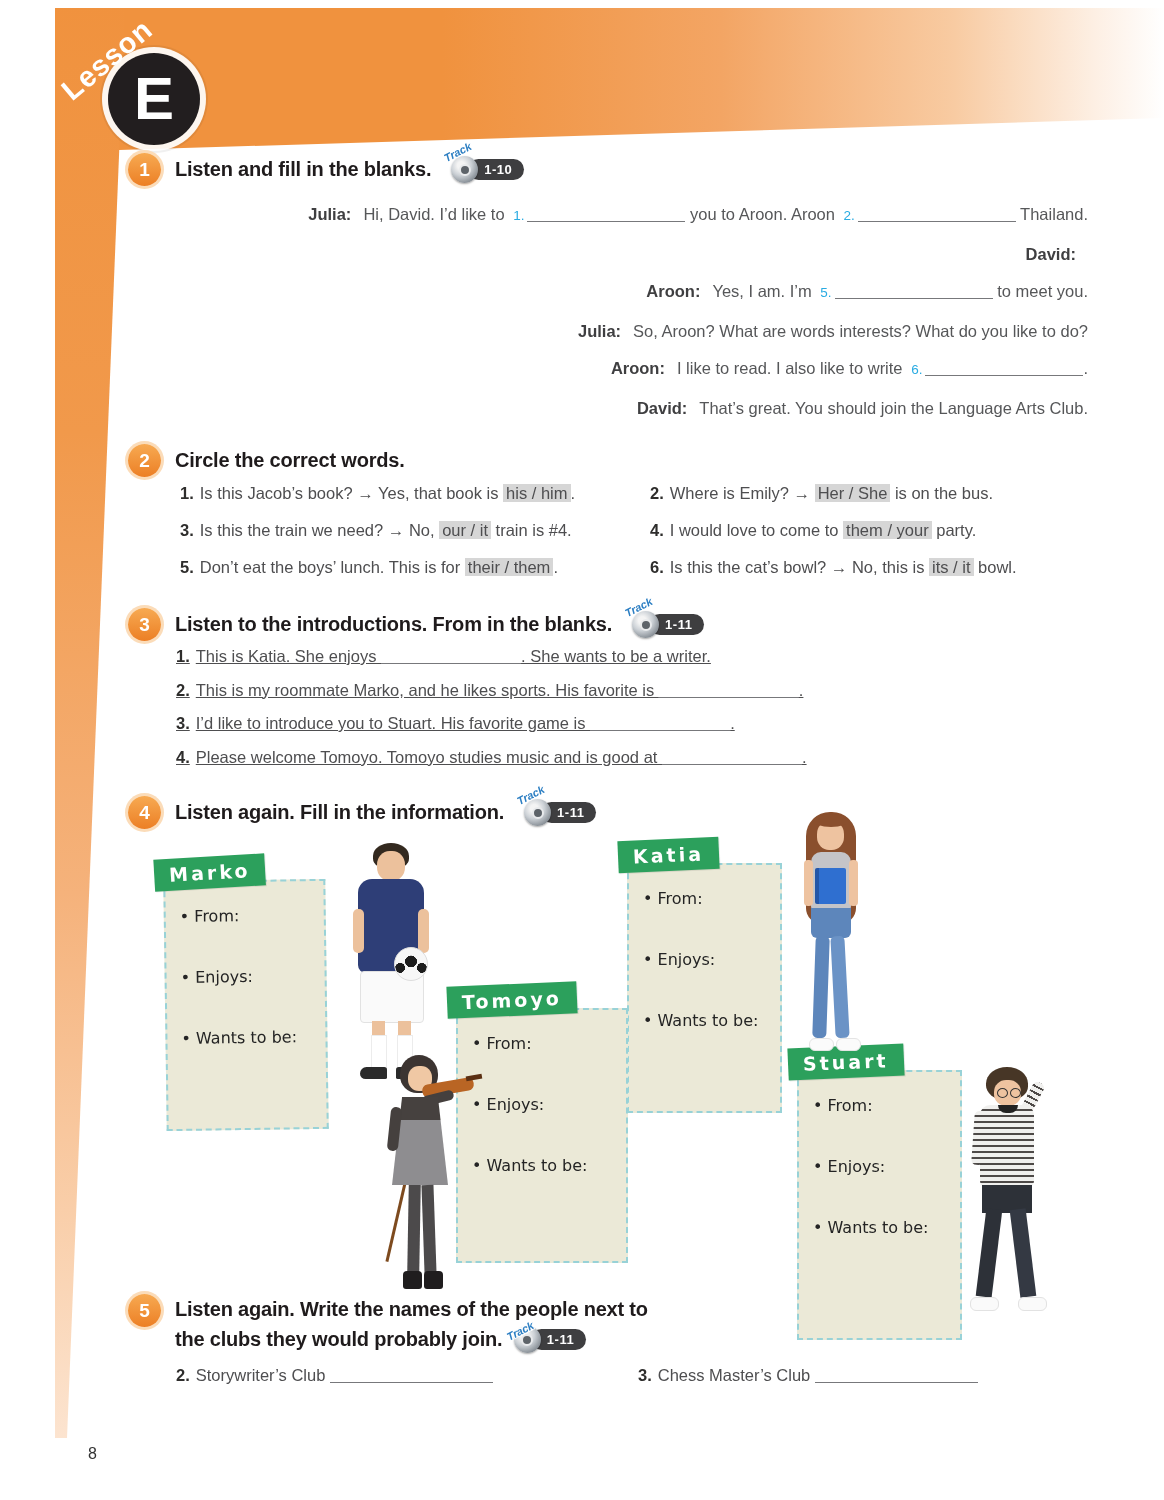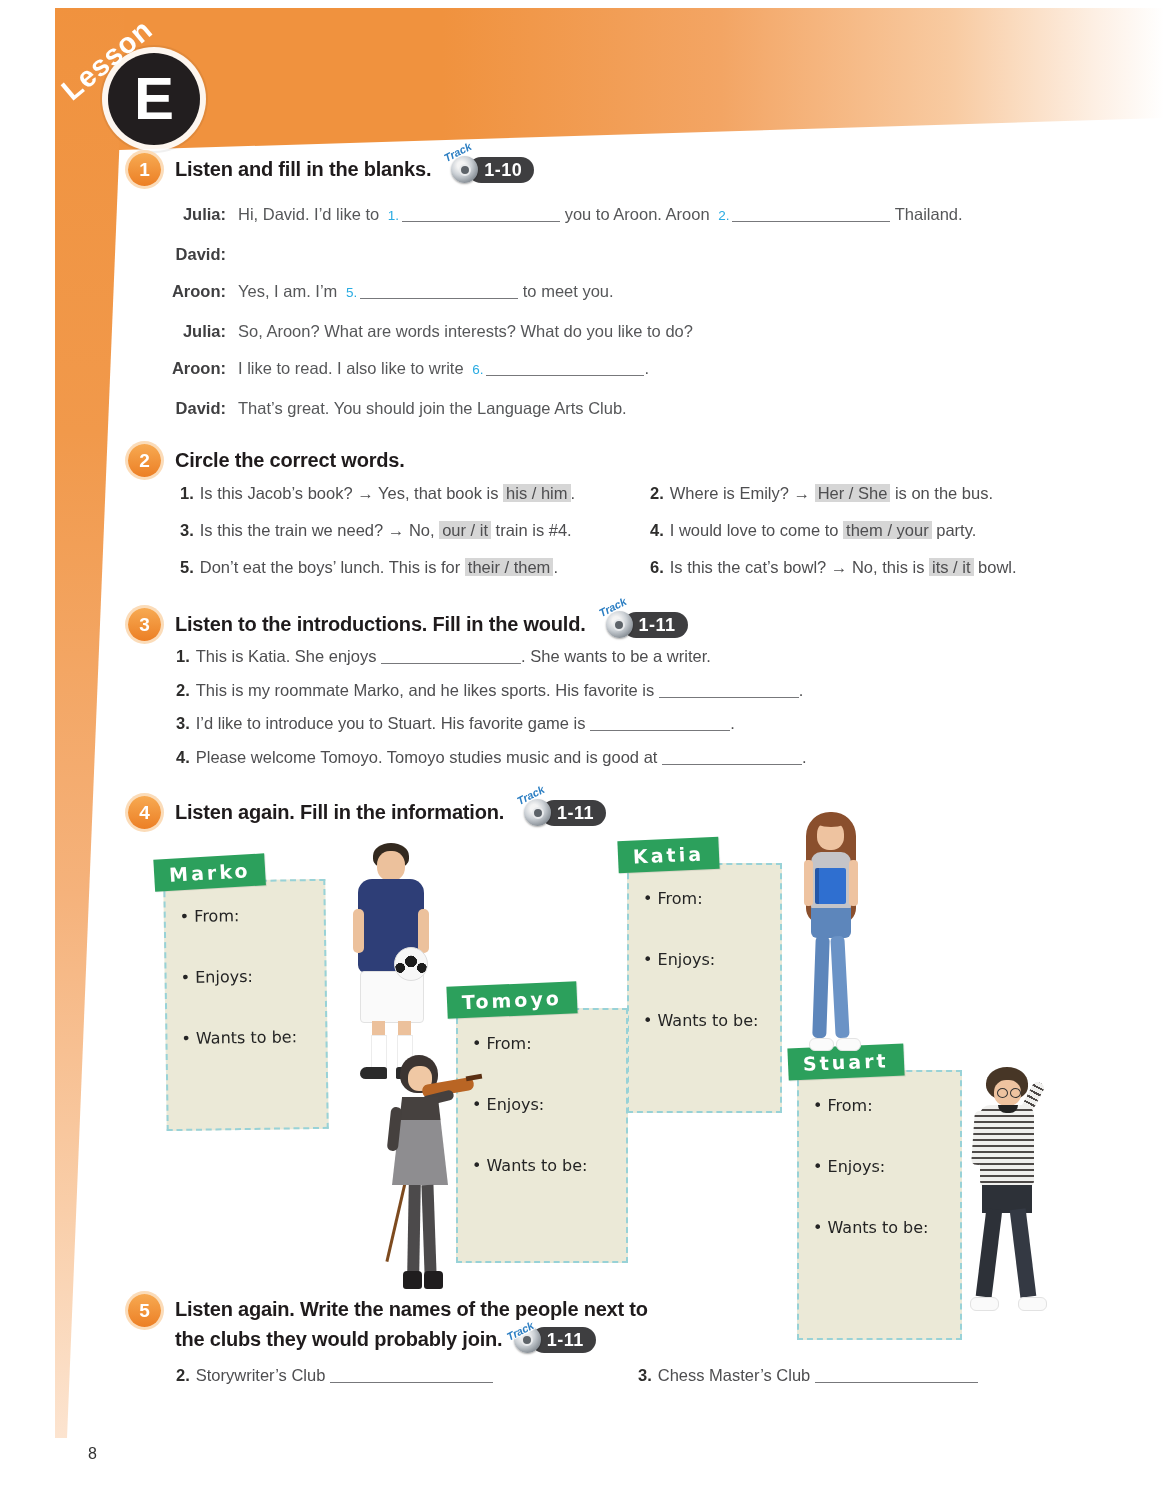--- a/index.html
+++ b/index.html
@@ -30,46 +30,46 @@
   
   .track{position:relative;display:inline-flex;align-items:center;height:27px;margin-left:6px;vertical-align:-7px;}
   .cd{width:27px;height:27px;border-radius:50%;position:relative;z-index:2;
     background:radial-gradient(circle at 38% 35%,#f4f4f4 0 16%,#ccd1d6 42%,#8d949b 72%,#6e747a 100%);
     box-shadow:0 1px 2px rgba(0,0,0,.35);}
   .cd::after{content:"";position:absolute;left:50%;top:50%;width:8px;height:8px;margin:-6px -6px;
     border-radius:50%;background:#5d6369;border:2px solid #e8eaec;}
   .track-word{position:absolute;left:-8px;top:-10px;z-index:3;color:#2D7FC3;font-size:11px;
     font-weight:bold;font-style:italic;transform:rotate(-27deg);
     text-shadow:-1px -1px 0 #fff,1px -1px 0 #fff,-1px 1px 0 #fff,1px 1px 0 #fff;}
-  .track-pill{margin-left:-10px;background:#3E3E40;color:#fff;font-weight:bold;font-size:18px;
+  .track-pill{margin-left:-10px;background:#3E3E40;color:#fff;font-weight:bold;font-size:13px;
     padding:4px 12px 4px 16px;border-radius:13px;z-index:1;letter-spacing:.5px;line-height:1;}
 
   #sec1{left:128px;top:153px;} #sec2{left:128px;top:444px;} #sec3{left:128px;top:608px;}
   #sec4{left:128px;top:796px;} #sec5{left:128px;top:1294px;align-items:flex-start;}
   #sec5 .title{line-height:30px;}
 
   
   #dialogue{position:absolute;left:158px;top:202px;width:930px;z-index:4;font-size:16.5px;}
-  .dlg-row{display:flex;margin-bottom:13.5px;line-height:24px;}
+  .dlg-row{display:flex;margin-bottom:13.5px;line-height:24px;justify-content:flex-end;}
   .dlg-speaker{flex:0 0 68px;text-align:right;font-weight:bold;color:#3F3F41;margin-right:12px;}
   .dlg-text{color:#565759;}
 
   
   .bnum{color:#29ABE2;font-size:13.5px;margin:0 3px 0 4px;font-weight:normal;}
   .bline{display:inline-block;border-bottom:1.6px solid #77787B;height:15px;vertical-align:-2px;}
   .b-dlg{width:158px;} .b-ex3{width:140px;} .b-ex5{width:163px;}
   .hl{background:#D6D6D6;padding:0 3px;}
 
   
   .item{line-height:23px;font-size:16.5px;color:#4E4E50;}
   .item-num{font-weight:bold;color:#2E2D2C;margin-right:6px;}
   #ex2-items{position:absolute;left:180px;top:482px;width:935px;z-index:4;
     display:grid;grid-template-columns:470px 1fr;row-gap:14px;column-gap:0;}
   #ex3-items{position:absolute;left:176px;top:645px;width:930px;z-index:4;}
-  #ex3-items .item{margin-bottom:10.5px;}
+  #ex3-items .item{margin-bottom:10.5px;text-decoration:underline;}
   #ex5-items{position:absolute;left:176px;top:1364px;width:935px;z-index:4;
     display:grid;grid-template-columns:462px 1fr;row-gap:15px;}
 
   
   #cards{position:absolute;left:0;top:0;width:1164px;height:1500px;z-index:2;}
   .card{position:absolute;background:#EBE9D7;border:2px dashed #98D2D7;box-sizing:border-box;}
   .card-label{position:absolute;top:-26px;left:-11px;background:#2CA05C;color:#fff;
     font-family:"DejaVu Sans",sans-serif;font-weight:bold;font-size:19px;letter-spacing:3px;
     padding:5px 15px;transform:rotate(-2.5deg);white-space:nowrap;box-shadow:1px 1px 0 rgba(0,0,0,.08);}
   .fields{padding:24px 8px 0 14px;display:flex;flex-direction:column;gap:42px;
@@ -203,21 +203,21 @@
     <div class="item"><span class="item-num">1.</span><span>Is this Jacob’s book? → Yes, that book is <span class="hl">his / him</span>.</span></div>
     <div class="item"><span class="item-num">2.</span><span>Where is Emily? → <span class="hl">Her / She</span> is on the bus.</span></div>
     <div class="item"><span class="item-num">3.</span><span>Is this the train we need? → No, <span class="hl">our / it</span> train is #4.</span></div>
     <div class="item"><span class="item-num">4.</span><span>I would love to come to <span class="hl">them / your</span> party.</span></div>
     <div class="item"><span class="item-num">5.</span><span>Don’t eat the boys’ lunch. This is for <span class="hl">their / them</span>.</span></div>
     <div class="item"><span class="item-num">6.</span><span>Is this the cat’s bowl? → No, this is <span class="hl">its / it</span> bowl.</span></div>
   </div>
 
 <div class="sec" id="sec3">
   <span class="ncirc">3</span>
-  <span class="title">Listen to the introductions. Fill in the would.</span>
+  <span class="title">Listen to the introductions. From in the blanks.</span>
   <span class="track">
     <span class="track-word">Track</span>
     <span class="cd"></span>
     <span class="track-pill">1-11</span>
   </span>
 </div>
 <div id="ex3-items">
     <div class="item"><span class="item-num">1.</span><span>This is Katia. She enjoys <span class="bline b-ex3"></span>.  She wants to be a writer.</span></div>
     <div class="item"><span class="item-num">2.</span><span>This is my roommate Marko, and he likes sports. His favorite is <span class="bline b-ex3"></span>.</span></div>
     <div class="item"><span class="item-num">3.</span><span>I’d like to introduce you to Stuart. His favorite game is <span class="bline b-ex3"></span>.</span></div>

